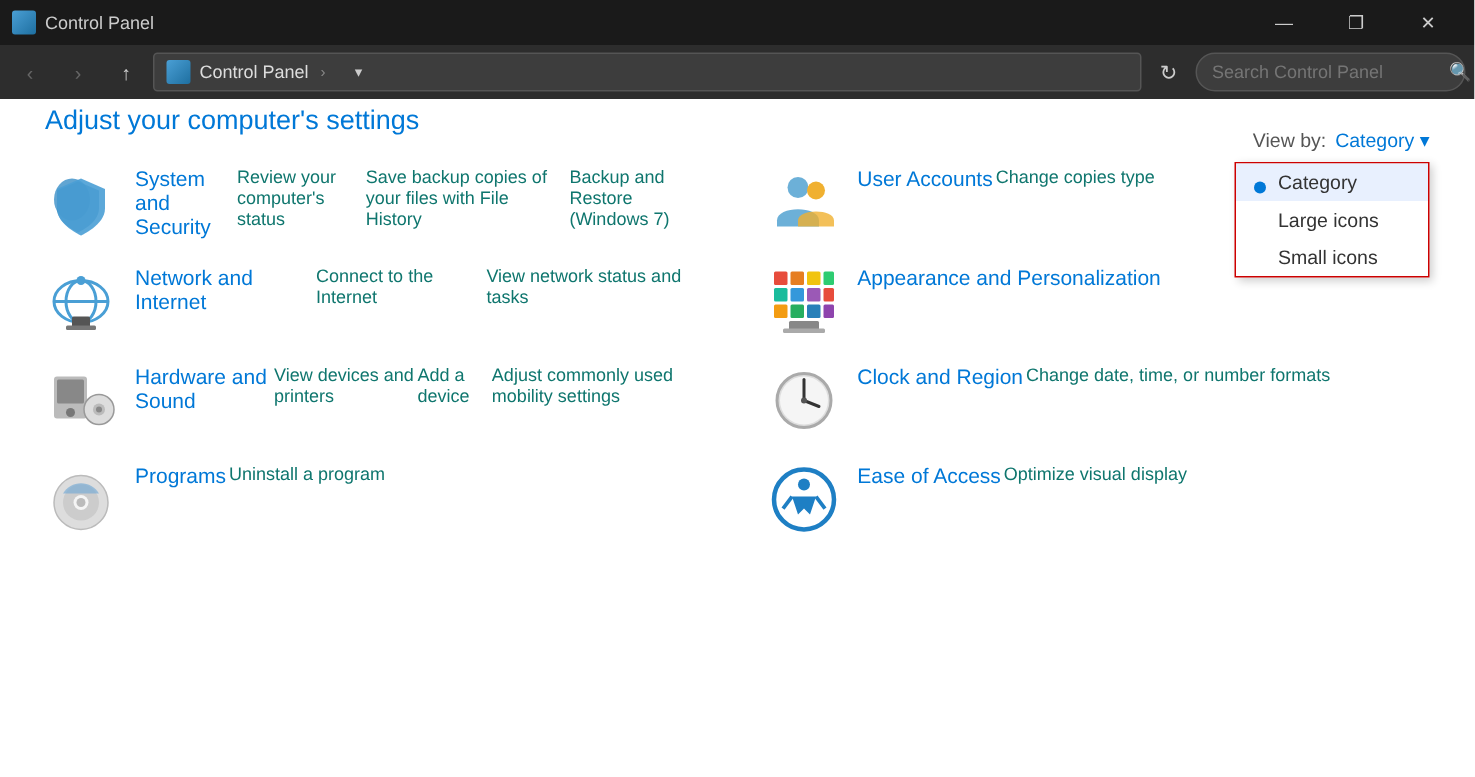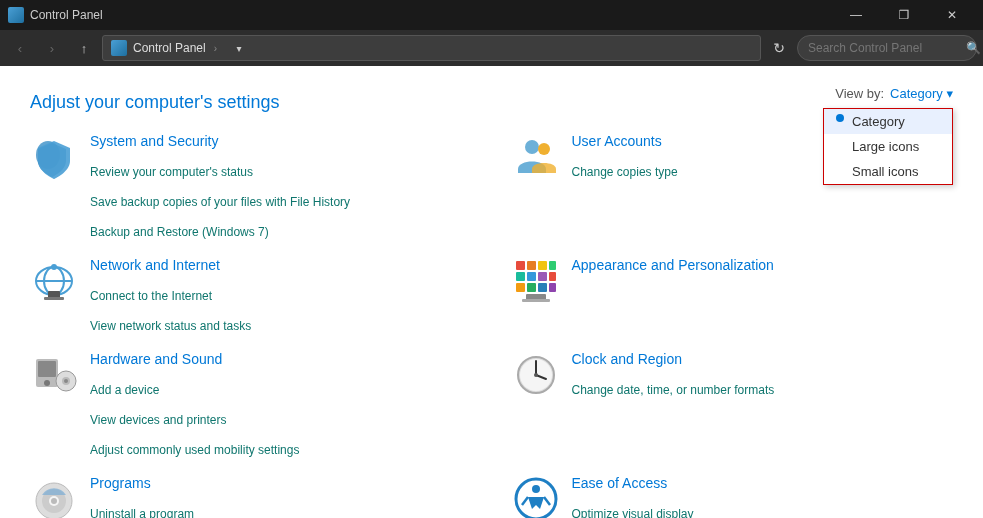--- a/index.html
+++ b/index.html
@@ -95,21 +95,21 @@
     .search-input {
       background: transparent; border: none; outline: none;
       color: #ccc; font-size: 12px; width: 140px;
     }
     .search-icon { color: #888; font-size: 12px; }
 
     
     .main {
       height: calc(518px - 30px - 36px);
       background: #fff;
-      padding: 26px 30px;
+      padding: 4px 30px;
       position: relative;
     }
     .page-title {
       color: #0078d7;
       font-size: 18px;
       font-weight: 300;
       margin-bottom: 20px;
     }
 
     
@@ -137,21 +137,21 @@
       top: 22px;
       right: 0;
       background: #fff;
       border: 1px solid #cc0000;
       min-width: 130px;
       z-index: 100;
       box-shadow: 2px 2px 6px rgba(0,0,0,0.2);
     }
     .dropdown-item {
       display: flex;
-      align-items: flex-start;
+      align-items: flex-end;
       padding: 5px 12px;
       font-size: 13px;
       cursor: pointer;
       color: #333;
       gap: 8px;
     }
     .dropdown-item.selected { background: #e8f0fe; }
     .radio-dot {
       width: 8px; height: 8px;
       border-radius: 50%;
@@ -174,21 +174,21 @@
       display: flex;
       align-items: flex-start;
       gap: 12px;
       margin-bottom: 8px;
     }
     .cat-icon {
       width: 48px; height: 48px;
       flex-shrink: 0;
       display: flex; align-items: center; justify-content: center;
     }
-    .cat-content { display: flex; flex-direction: column; gap: 16px; }
+    .cat-content { display: flex; flex-direction: row; gap: 2px; }
     .cat-title {
       color: #0078d7;
       font-size: 14px;
       font-weight: 400;
       cursor: pointer;
       text-decoration: none;
     }
     .cat-link {
       color: #0f766e;
       font-size: 12px;
@@ -340,22 +340,22 @@
           <rect x="8" y="10" width="18" height="16" fill="#888" rx="1"></rect>
           <circle cx="17" cy="32" r="3" fill="#777"></circle>
 
           <circle cx="36" cy="30" r="10" fill="#ddd" stroke="#999" stroke-width="1"></circle>
           <circle cx="36" cy="30" r="4" fill="#bbb"></circle>
           <circle cx="36" cy="30" r="2" fill="#888"></circle>
         </svg>
       </div>
       <div class="cat-content">
         <a class="cat-title">Hardware and Sound</a>
+        <a class="cat-link">View devices and printers</a>
         <a class="cat-link">Add a device</a>
-        <a class="cat-link">View devices and printers</a>
         <a class="cat-link">Adjust commonly used mobility settings</a>
       </div>
     </div>
 
     <div class="category-item">
       <div class="cat-icon icon-clock">
         <svg viewBox="0 0 48 48" xmlns="http://www.w3.org/2000/svg">
           <circle cx="24" cy="24" r="18" fill="#ddd" stroke="#aaa" stroke-width="2"></circle>
           <circle cx="24" cy="24" r="16" fill="#f5f5f5"></circle>
           <line x1="24" y1="24" x2="24" y2="10" stroke="#333" stroke-width="2" stroke-linecap="round"></line>

